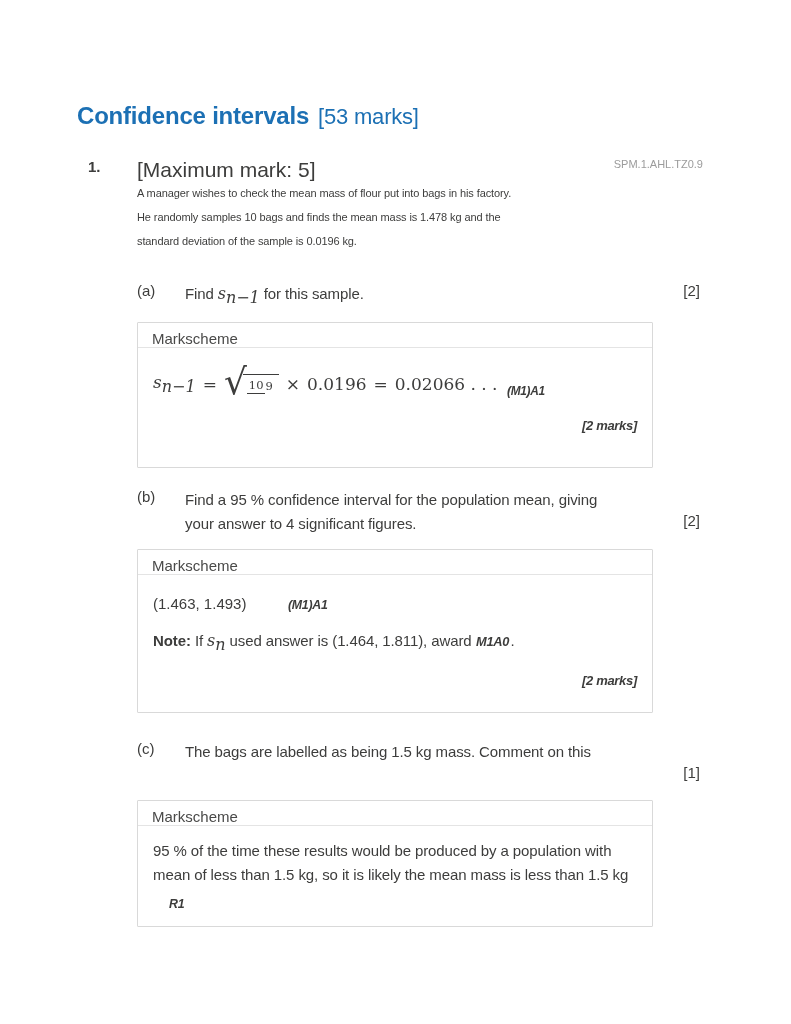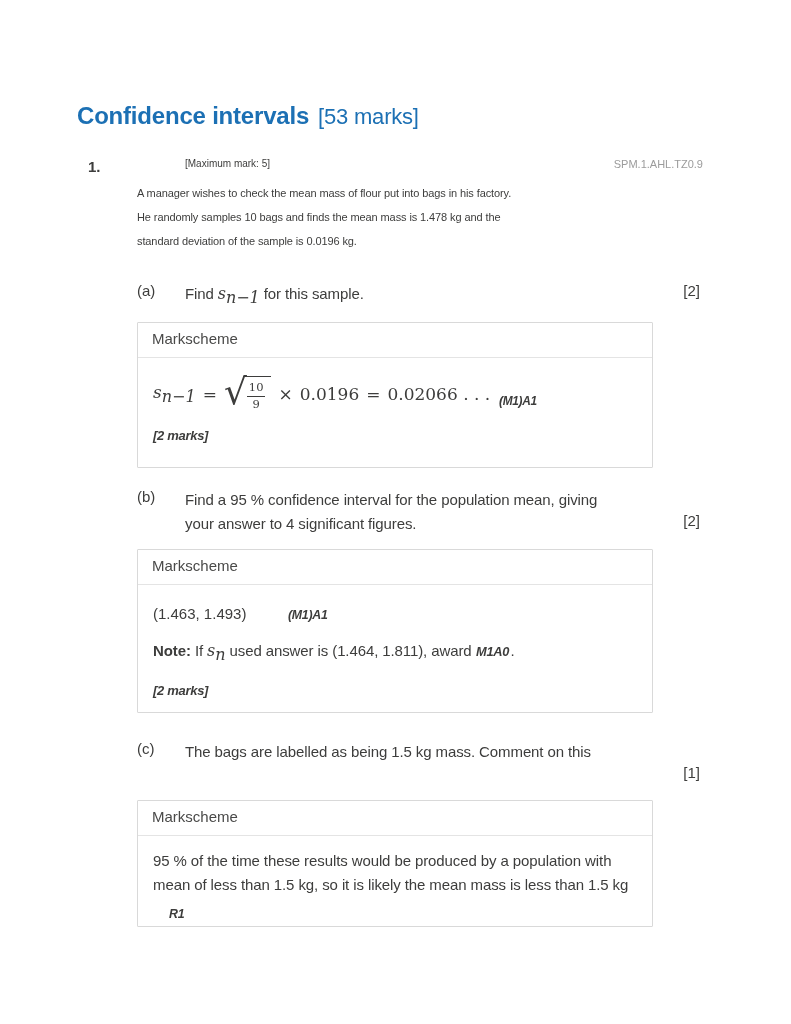--- a/index.html
+++ b/index.html
@@ -7,21 +7,21 @@
        font-family:"Liberation Sans",sans-serif;color:#3d3d3c;}
   .page{position:absolute;inset:0;background:#fff;}
 
   
   .title{position:absolute;left:65px;top:90px;margin:12px;font-weight:bold;
          font-size:24px;color:#1c70b4;letter-spacing:-0.2px;white-space:nowrap;}
   .title-marks{font-weight:normal;font-size:22px;margin-left:9px;}
 
   
   .qnum{position:absolute;left:88px;top:158px;font-weight:bold;font-size:15px;}
-  .maxmark{position:absolute;left:137px;top:158px;font-size:10px;margin-left:48px;}
+  .maxmark{position:absolute;left:137px;top:158px;font-size:21px;}
   .refcode{position:absolute;right:88px;top:158px;font-size:11px;color:#9b9b9b;}
 
   
   .intro{position:absolute;left:137px;top:181px;font-size:11px;line-height:24px;
          letter-spacing:-0.1px;}
 
   
   .part-label{position:absolute;left:137px;font-size:15px;}
   .part-prompt{position:absolute;left:185px;font-size:15px;line-height:24px;
                letter-spacing:-0.1px;}
@@ -36,46 +36,46 @@
   .imath{font-family:"DejaVu Serif","Liberation Serif",serif;font-style:italic;
          font-size:16px;}
   .msub{font-size:16px;font-style:italic;}
 
   
   .msbox{position:absolute;left:137px;width:516px;box-sizing:border-box;
          border:1px solid #d9d9d9;border-radius:1px;background:#fff;}
   .box-a{top:322px;height:146px;}
   .box-b{top:549px;height:164px;}
   .box-c{top:800px;height:127px;}
-  .msbox-header{padding:7px 14px 10px;font-size:15px;color:#4a4a49;
+  .msbox-header{padding:7px 14px 0;font-size:15px;color:#4a4a49;
                 border-bottom:1px solid #e4e4e4;}
   .msbox-body{padding:0 15px;}
 
   
   .eq{display:flex;align-items:center;margin-top:18px;
       font-family:"DejaVu Serif","Liberation Serif",serif;font-size:17px;}
   .mvar{font-style:italic;}
   .mop{margin:0 7px;}
   .mnum{font-style:normal;}
   .sqrt{display:inline-flex;align-items:center;}
   .rad{font-size:36px;line-height:1;transform:translateY(-2px);}
   .radicand{display:inline-flex;align-items:center;border-top:1.5px solid #3d3d3c;
             margin-left:-4px;padding:4px 6px 0 4px;}
-  .frac{display:inline-flex;flex-direction:column;align-items:center;
+  .frac{display:inline-flex;flex-direction:row;align-items:center;
         font-size:11.5px;line-height:1.2;font-style:normal;}
   .fnum{border-bottom:1px solid #3d3d3c;padding:0 2px 1px;}
   .fden{padding-top:1px;}
 
   
   .ann{font-family:"Liberation Sans",sans-serif;font-weight:bold;font-style:italic;
        font-size:12.5px;letter-spacing:-0.3px;display:inline-block;
        transform:scaleX(0.95);transform-origin:left bottom;}
   .eq-ann{margin-left:9px;align-self:flex-end;margin-bottom:4px;}
   .total-marks{margin-top:16px;font-weight:bold;font-style:italic;font-size:13px;
-               letter-spacing:-0.3px;}
+               letter-spacing:-0.3px;text-align:right;}
 
   
   .ms-row{margin-top:20px;font-size:15px;}
   .ans-ann{margin-left:42px;font-size:13px;}
   .ms-note{margin-top:19px;font-size:15px;letter-spacing:-0.1px;}
   .ms-note b{letter-spacing:-0.1px;}
   .inline-ann{font-size:13.5px;}
   .box-b .total-marks{margin-top:19px;}
 
   

